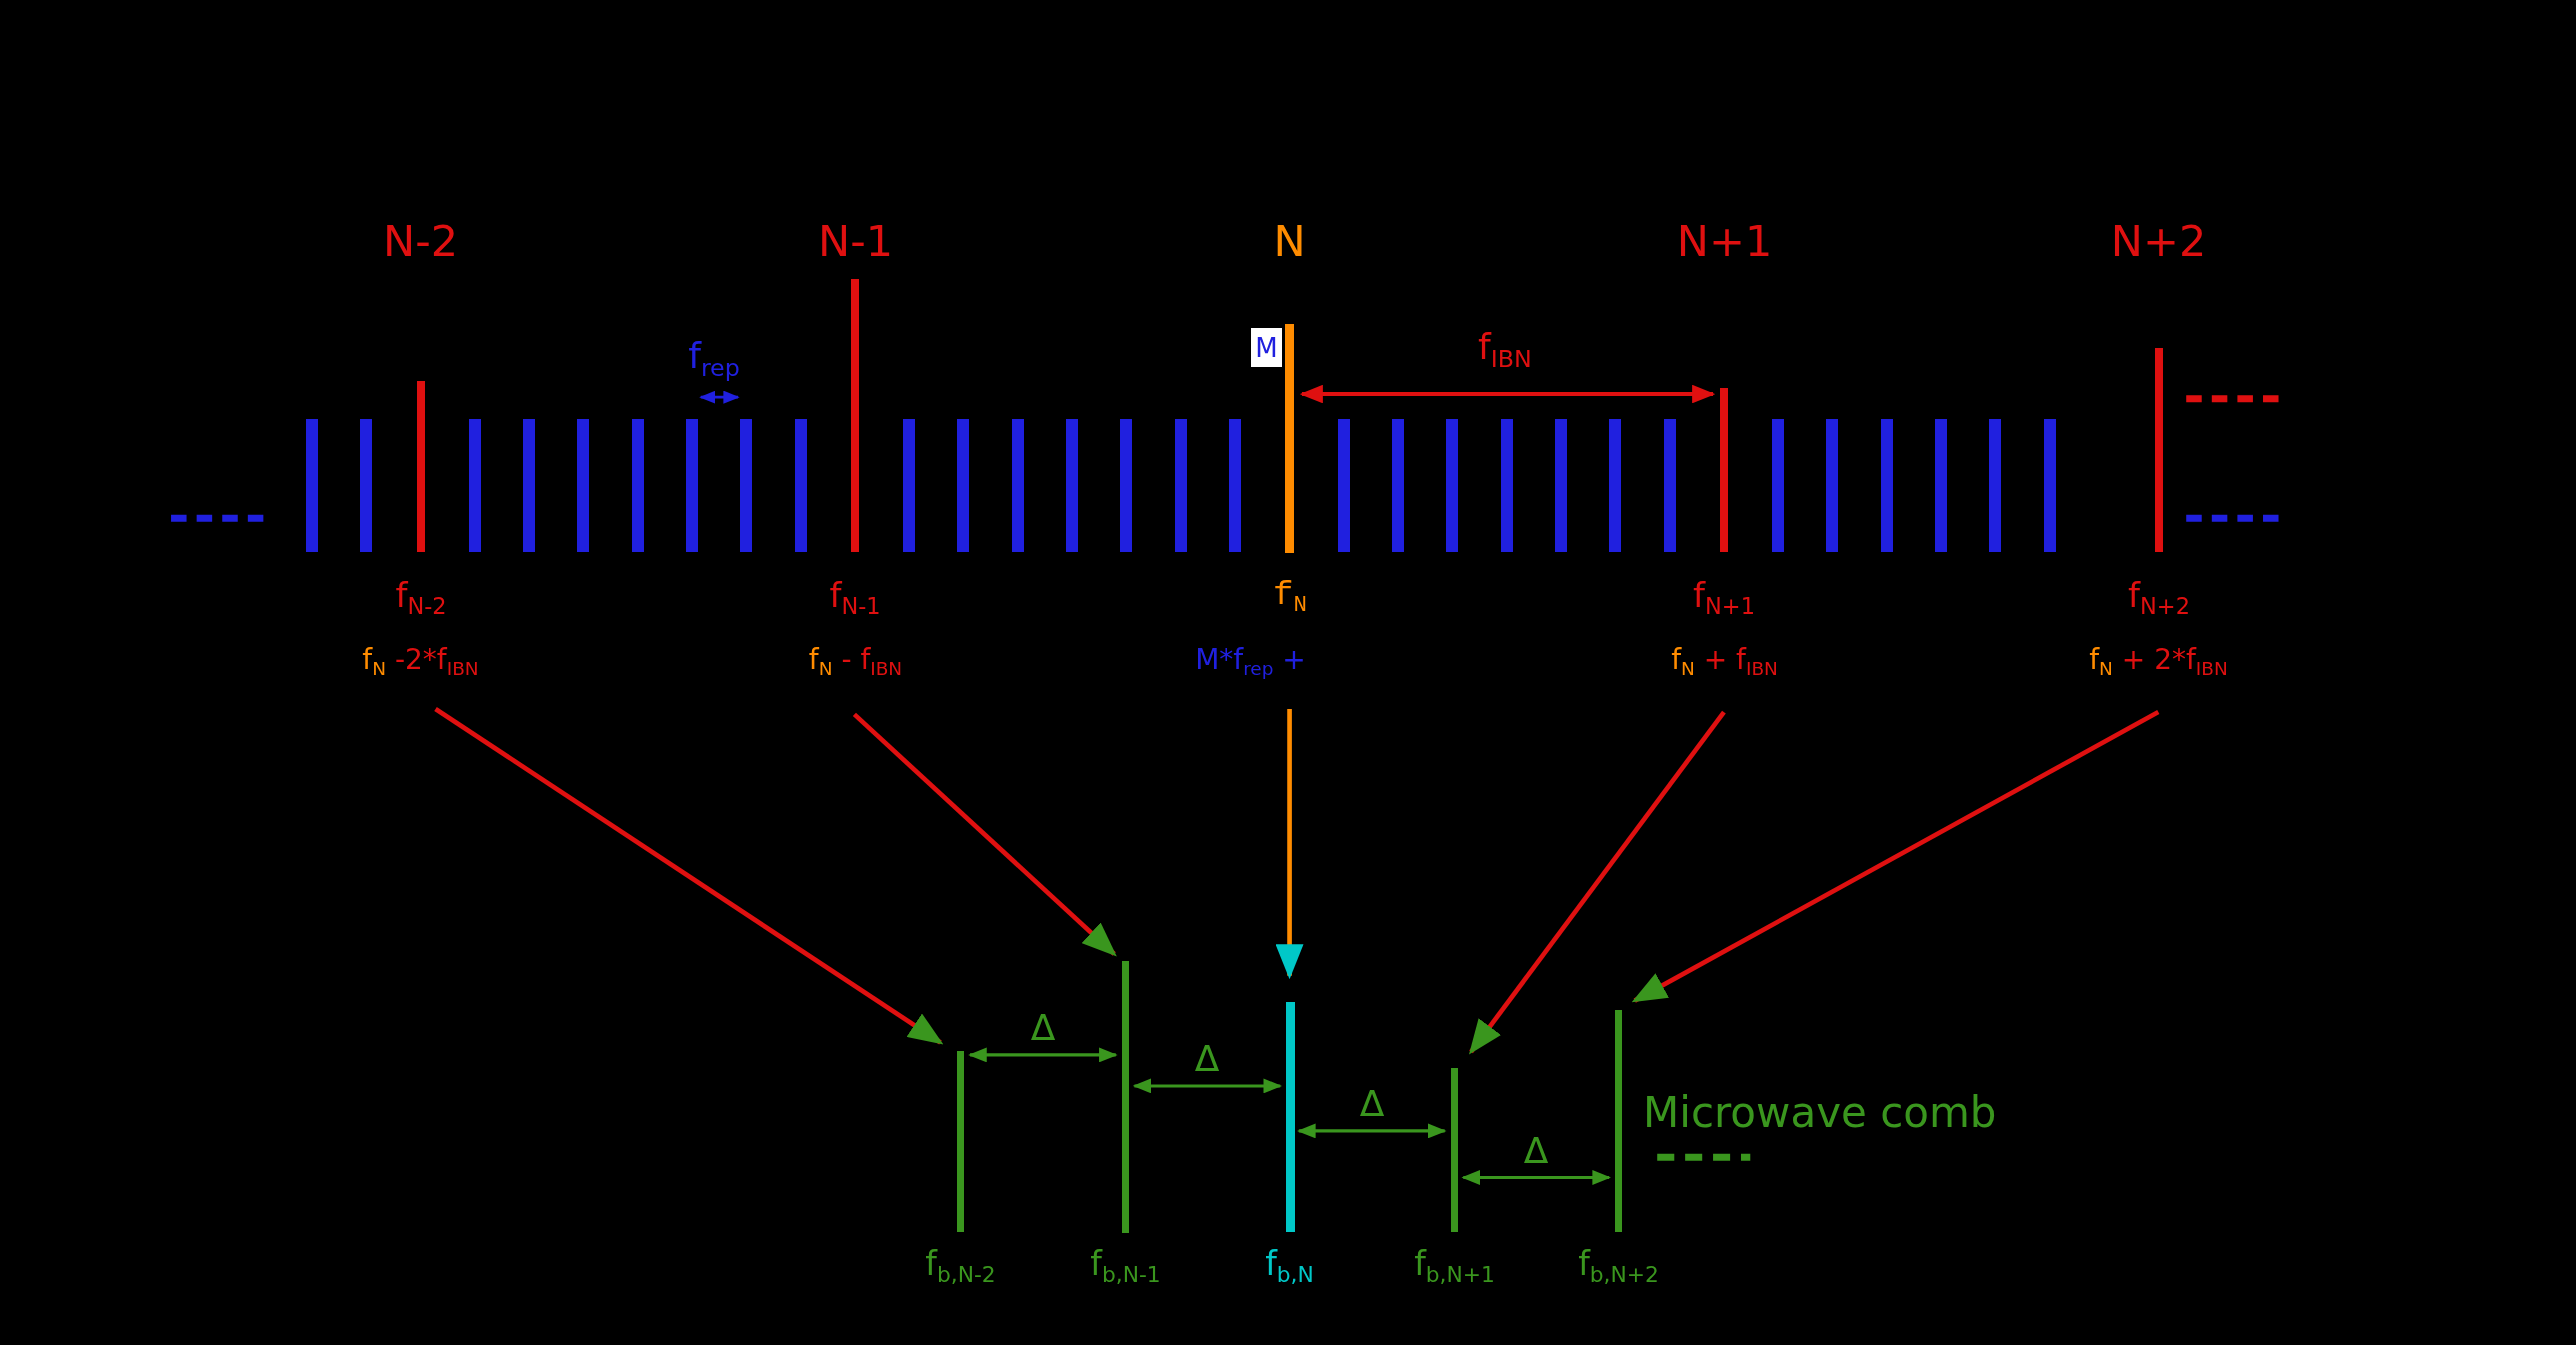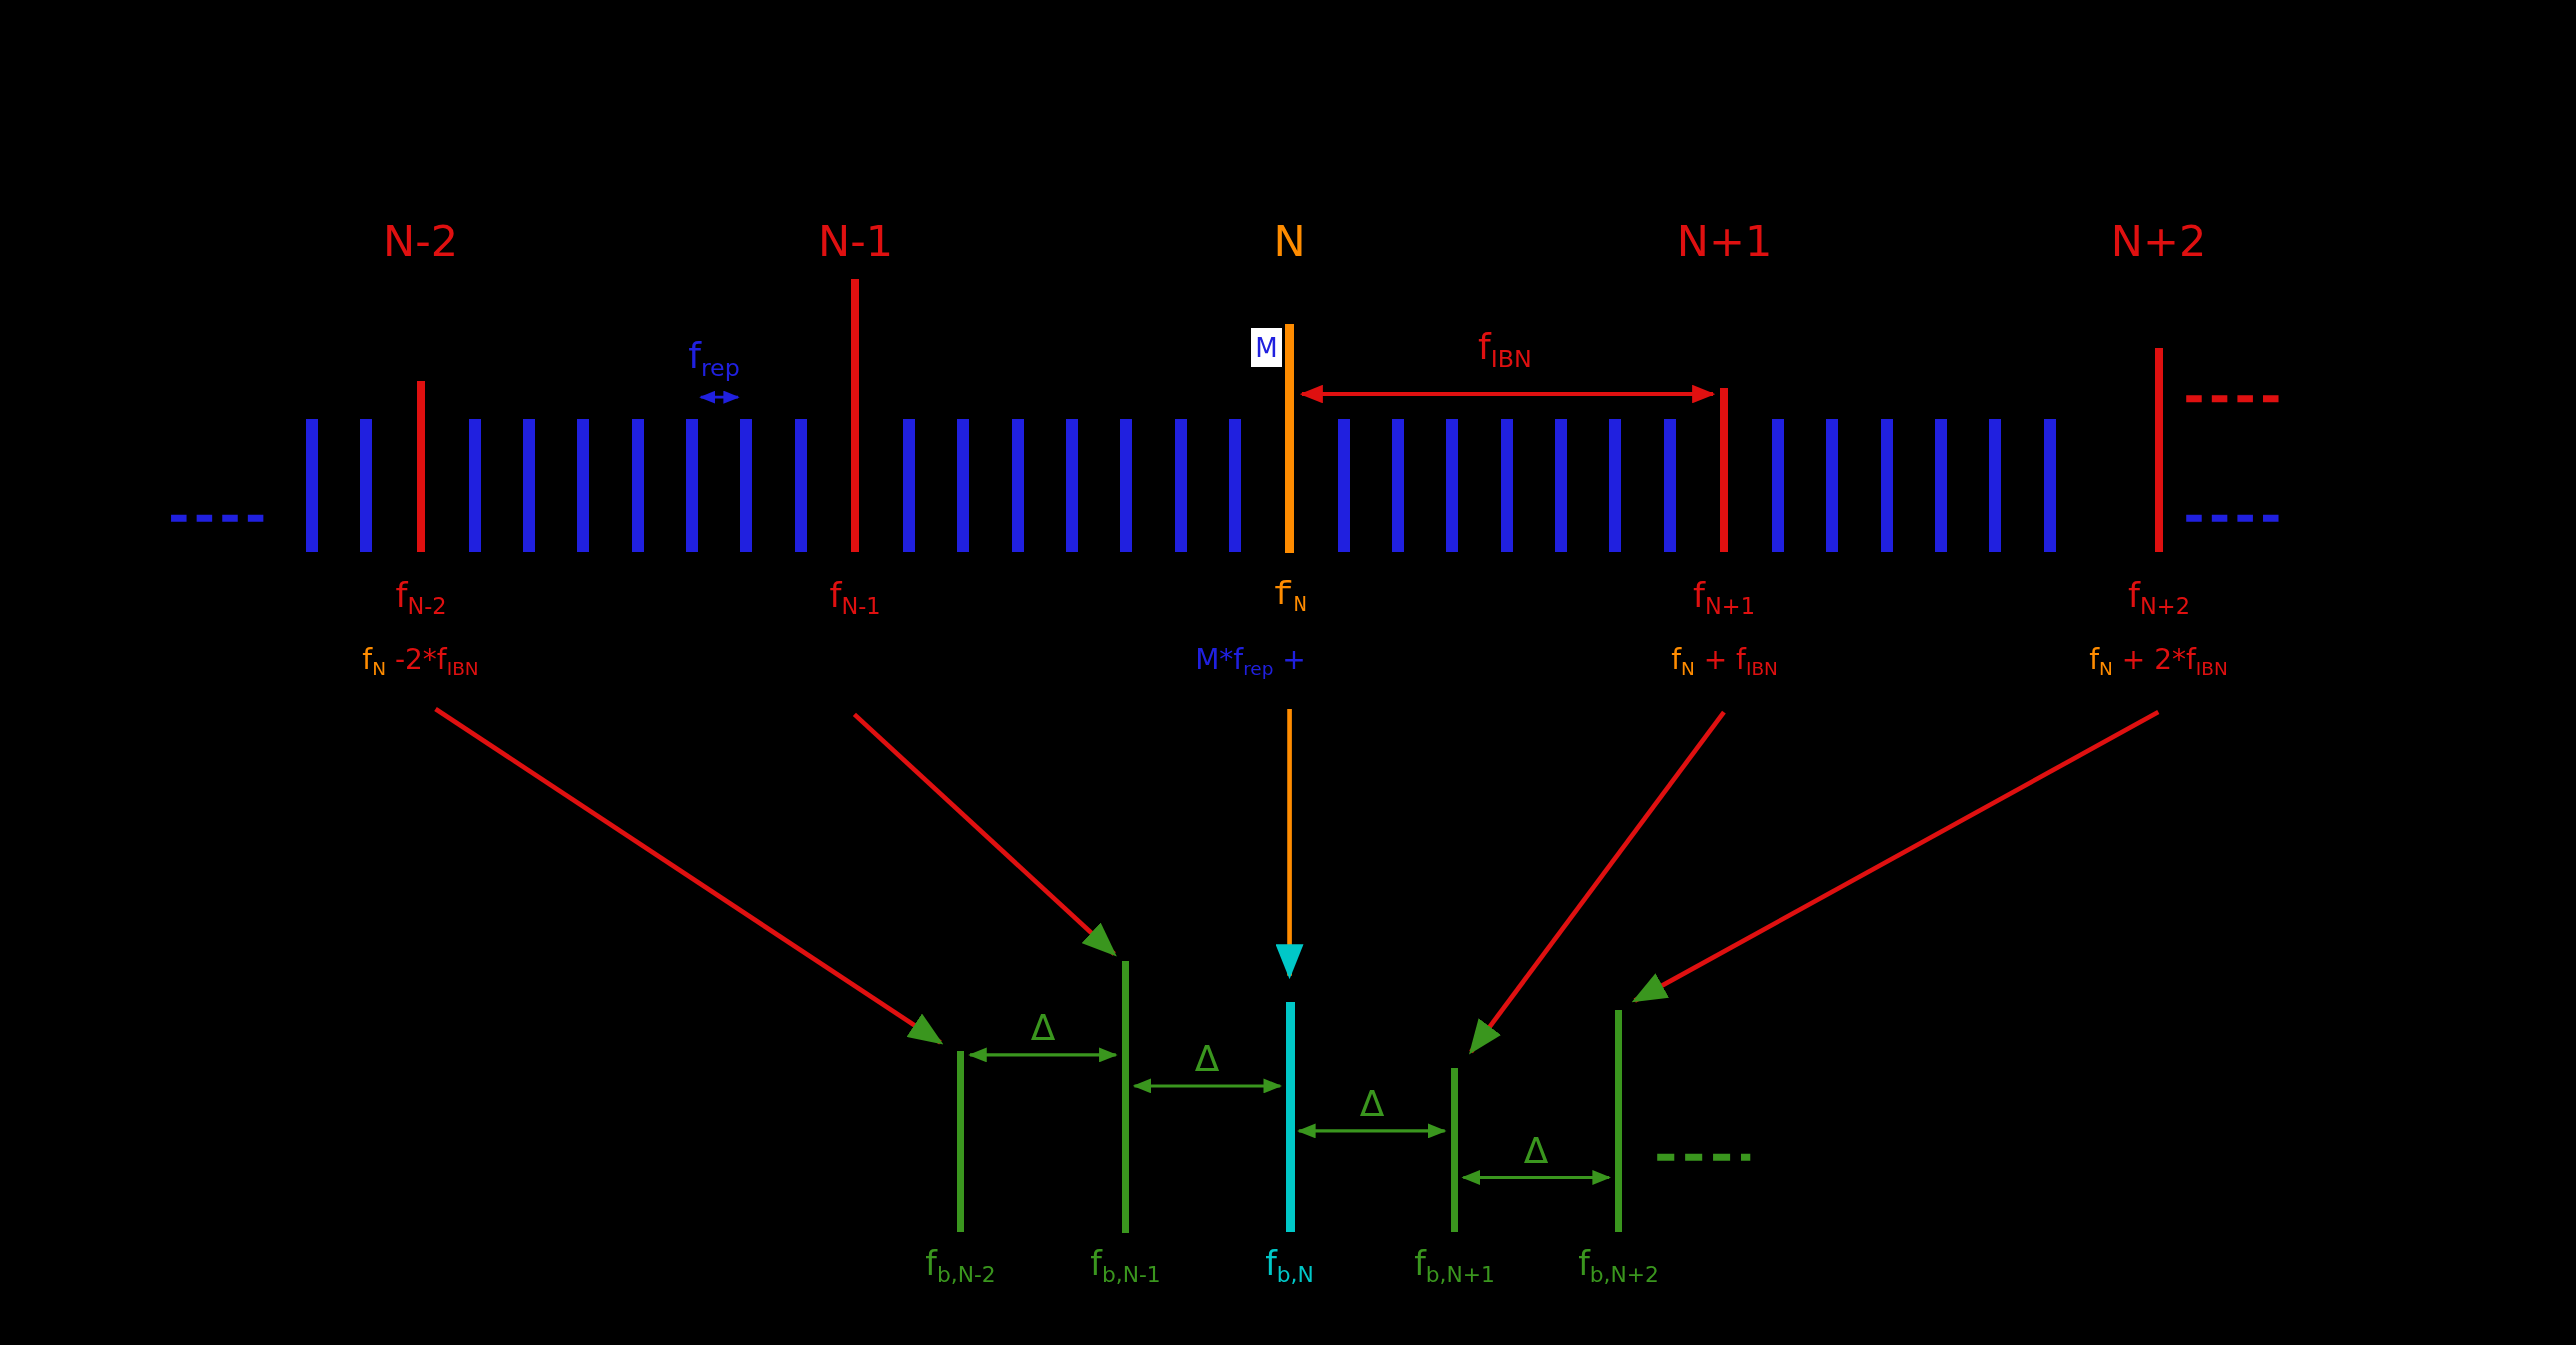--- a/index.html
+++ b/index.html
@@ -72,20 +72,21 @@
     <line x1="2818" y1="514" x2="2940" y2="514" class="s-red" stroke-width="9" stroke-dasharray="20 13"></line>
     <line x1="2136" y1="1492" x2="2256" y2="1492" class="s-green" stroke-width="9" stroke-dasharray="22 14"></line>
   </svg>
 
   <div class="m-box" style="left:1251px;top:328px;width:31px;height:39px">M</div>
 
   <div class="txt frep" style="left:613px;top:335px;width:202px"><span>f</span><span class="sb">rep</span></div>
 
   <div class="txt fibn" style="left:1404px;top:326px;width:202px"><span>f</span><span class="sb">IBN</span></div>
 
+  <div class="txt mw-title" style="left:1643px;top:1089px">Microwave comb</div>
 
   <div class="txt delta" style="left:1012px;top:1007px;width:62px">Δ</div>
   <div class="txt delta" style="left:1176px;top:1038px;width:62px">Δ</div>
   <div class="txt delta" style="left:1341px;top:1083px;width:62px">Δ</div>
   <div class="txt delta" style="left:1505px;top:1130px;width:62px">Δ</div>
 <div class="tooth" style="left: 306px; top: 419px; width: 12.4px; height: 133px;"></div>
     <div class="tooth" style="left: 360px; top: 419px; width: 12.4px; height: 133px;"></div>
     <div class="tooth" style="left: 469px; top: 419px; width: 12.4px; height: 133px;"></div>
     <div class="tooth" style="left: 523px; top: 419px; width: 12.4px; height: 133px;"></div>
     <div class="tooth" style="left: 577px; top: 419px; width: 12.4px; height: 133px;"></div>
@@ -122,20 +123,21 @@
     <div style="left: 1720px; top: 388px; width: 7.8px; height: 164px; background: var(--red);"></div>
     <div class="txt modeLbl" style="left: 1608px; top: 217px; width: 233px; color: var(--red);">N+1</div>
     <div style="left: 2155px; top: 348px; width: 7.8px; height: 204px; background: var(--red);"></div>
     <div class="txt modeLbl" style="left: 2042px; top: 217px; width: 233px; color: var(--red);">N+2</div>
     <div class="txt lineLbl" style="left: 289px; top: 576px; width: 264px; color: var(--red);"><span>f</span><span class="sb">N-2</span></div>
     <div class="txt lineLbl" style="left: 723px; top: 576px; width: 264px; color: var(--red);"><span>f</span><span class="sb">N-1</span></div>
     <div class="txt lineLbl" style="left: 1158px; top: 576px; width: 264px; color: var(--orange); font-family: Liberation Mono, monospace;"><span>f</span><span class="sb">N</span></div>
     <div class="txt lineLbl" style="left: 1592px; top: 576px; width: 264px; color: var(--red);"><span>f</span><span class="sb">N+1</span></div>
     <div class="txt lineLbl" style="left: 2027px; top: 576px; width: 264px; color: var(--red);"><span>f</span><span class="sb">N+2</span></div>
     <div class="txt eq" style="left: 172px; top: 644px; width: 497px;"><span style="color: var(--orange);">f</span><span class="sb" style="color: var(--orange);">N</span><span style="color: var(--red);"> -2*f</span><span class="sb" style="color: var(--red);">IBN</span></div>
+    <div class="txt eq" style="left: 607px; top: 644px; width: 497px;"><span style="color: var(--orange);">f</span><span class="sb" style="color: var(--orange);">N</span><span style="color: var(--red);"> - f</span><span class="sb" style="color: var(--red);">IBN</span></div>
     <div class="txt eq" style="left: 1002px; top: 644px; width: 497px;"><span style="color: var(--blue);">M*f</span><span class="sb" style="color: var(--blue);">rep</span><span style="color: var(--blue);"> + </span></div>
     <div class="txt eq" style="left: 1476px; top: 644px; width: 497px;"><span style="color: var(--orange);">f</span><span class="sb" style="color: var(--orange);">N</span><span style="color: var(--red);"> + f</span><span class="sb" style="color: var(--red);">IBN</span></div>
     <div class="txt eq" style="left: 1910px; top: 644px; width: 497px;"><span style="color: var(--orange);">f</span><span class="sb" style="color: var(--orange);">N</span><span style="color: var(--red);"> + 2*f</span><span class="sb" style="color: var(--red);">IBN</span></div>
     <div style="left: 957px; top: 1051px; width: 7px; height: 181px; background: var(--green);"></div>
     <div class="txt botLbl" style="left: 844px; top: 1245px; width: 233px; color: var(--green);"><span>f</span><span class="sb">b,N-2</span></div>
     <div style="left: 1122px; top: 961px; width: 7px; height: 272px; background: var(--green);"></div>
     <div class="txt botLbl" style="left: 1009px; top: 1245px; width: 233px; color: var(--green);"><span>f</span><span class="sb">b,N-1</span></div>
     <div style="left: 1286px; top: 1002px; width: 8.5px; height: 230px; background: var(--cyan);"></div>
     <div class="txt botLbl" style="left: 1173px; top: 1245px; width: 233px; color: var(--cyan);"><span>f</span><span class="sb">b,N</span></div>
     <div style="left: 1451px; top: 1068px; width: 7px; height: 164px; background: var(--green);"></div>

